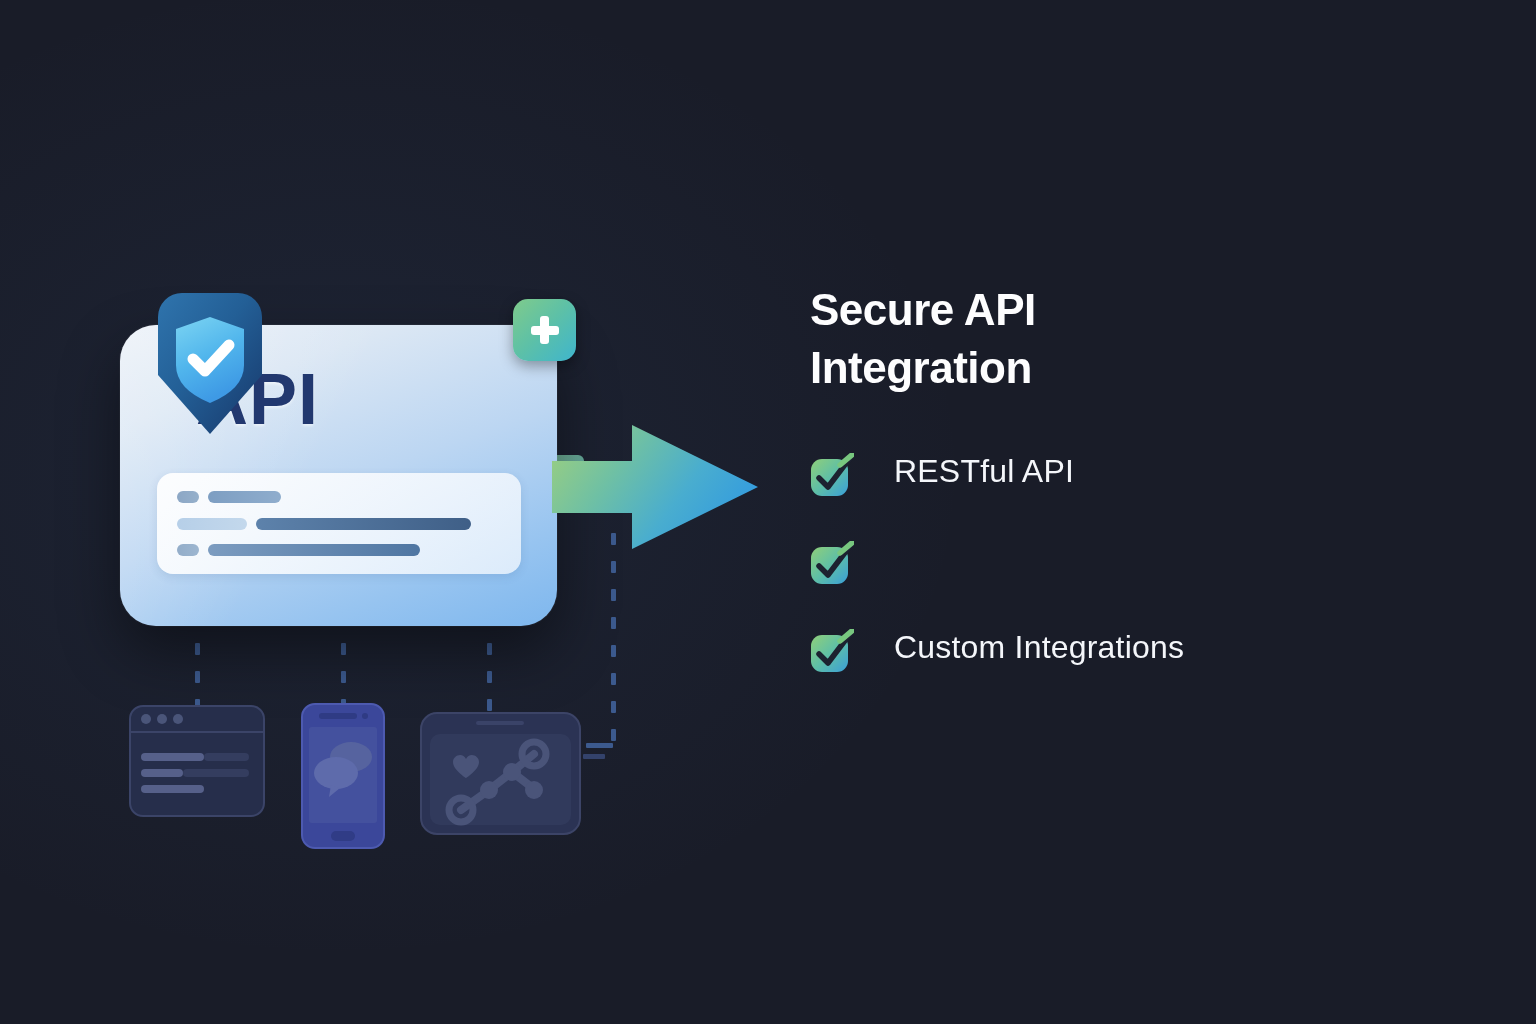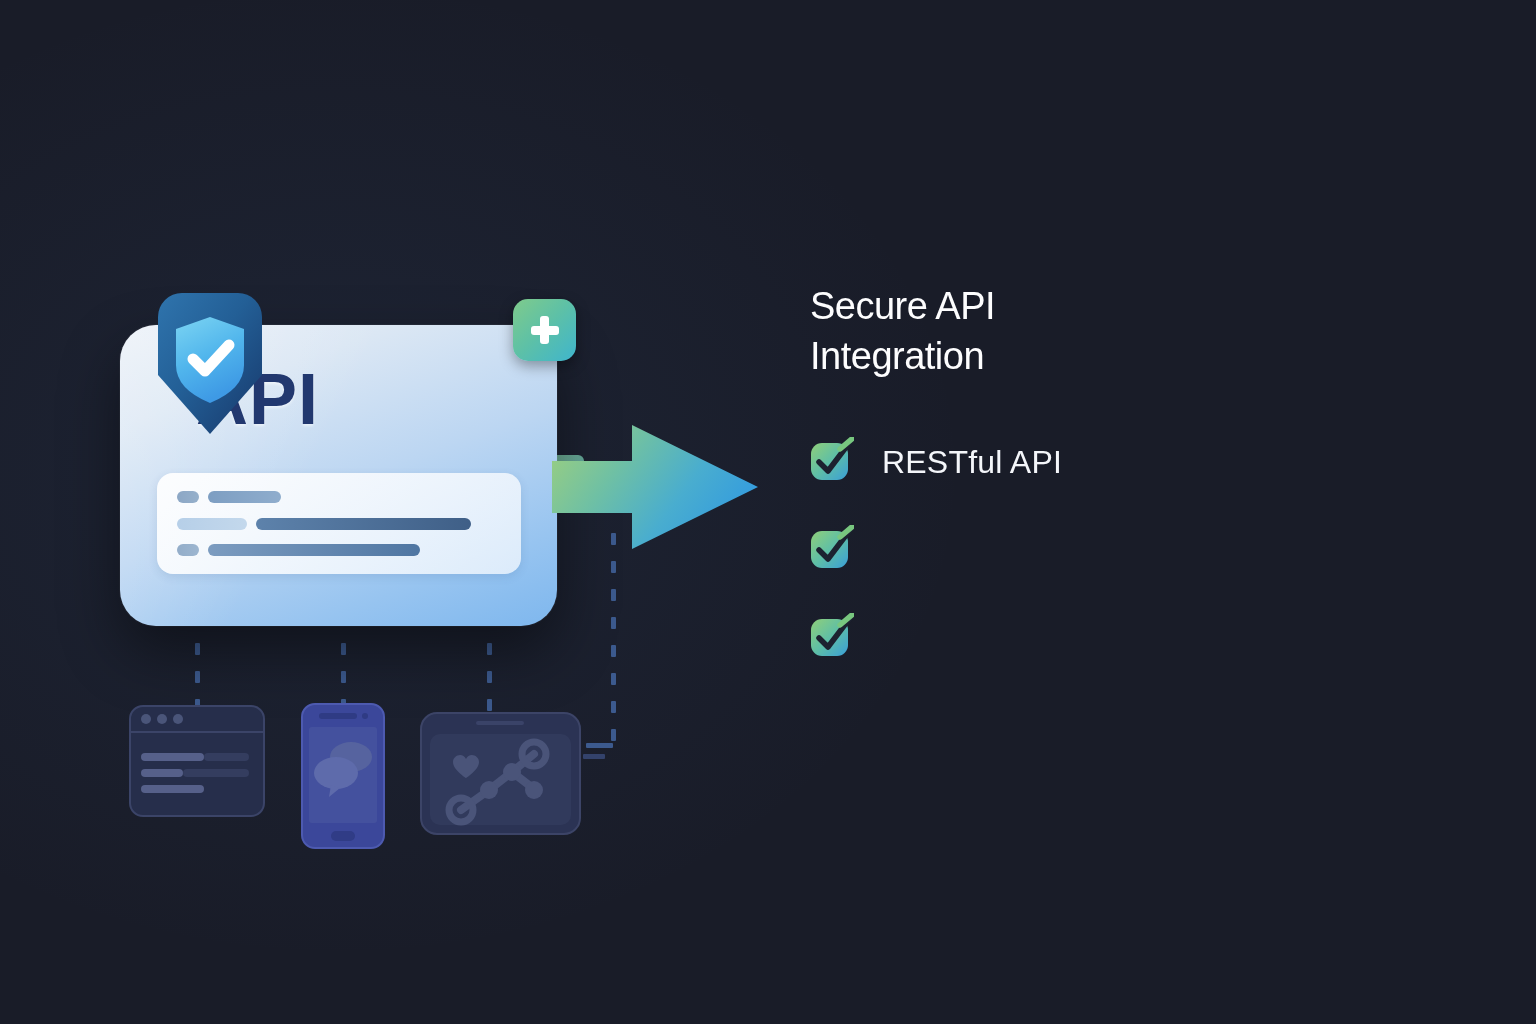--- a/index.html
+++ b/index.html
@@ -94,26 +94,26 @@
 
   
   .device{ position:absolute; }
   .dev-browser{ left:129px; top:705px; width:136px; height:112px; }
   .dev-phone  { left:301px; top:703px; width:84px;  height:146px; }
   .dev-panel  { left:420px; top:712px; width:161px; height:123px; }
 
   
   .content{ position:absolute; left:810px; top:281px; width:620px; }
   .headline{
-    font-size:38px; font-weight:normal; color:#fdfdfe;
+    font-size:44px; font-weight:bold; color:#fdfdfe;
     line-height:1.32; letter-spacing:-0.5px;
     white-space:pre-line;
   }
   .feature-list{ margin-top:56px; list-style:none; }
-  .feature-item{ display:flex; align-items:flex-end; gap:28px; margin-bottom:44px; }
+  .feature-item{ display:flex; align-items:flex-start; gap:40px; margin-bottom:44px; }
   .check-icon{ position:relative; width:44px; height:44px; flex:0 0 44px; }
   .feature-label{ font-size:32px; color:#f4f6fa; letter-spacing:.2px; }
 </style>
 </head>
 <body>
 
 <div id="stage">
 
   <div class="illustration">
 
@@ -289,18 +289,19 @@
       </li>
 
       <li class="feature-item">
         <span class="check-icon">
           <svg width="44" height="44" viewBox="0 0 44 44">
             <rect x="1" y="6" width="37" height="37" rx="11" fill="url(#ck1)"></rect>
             <path d="M9 25 L18 34 L43 1" fill="none" stroke="#1c2230" stroke-width="5.5" stroke-linecap="round" stroke-linejoin="round"></path>
             <path d="M30 12 L43 1" fill="none" stroke="#78c77f" stroke-width="5.5" stroke-linecap="round"></path>
           </svg>
         </span>
+        <span class="feature-label">Custom Integrations</span>
       </li>
 
     </ul>
   </div>
 
 </div>
 
 </body></html>

